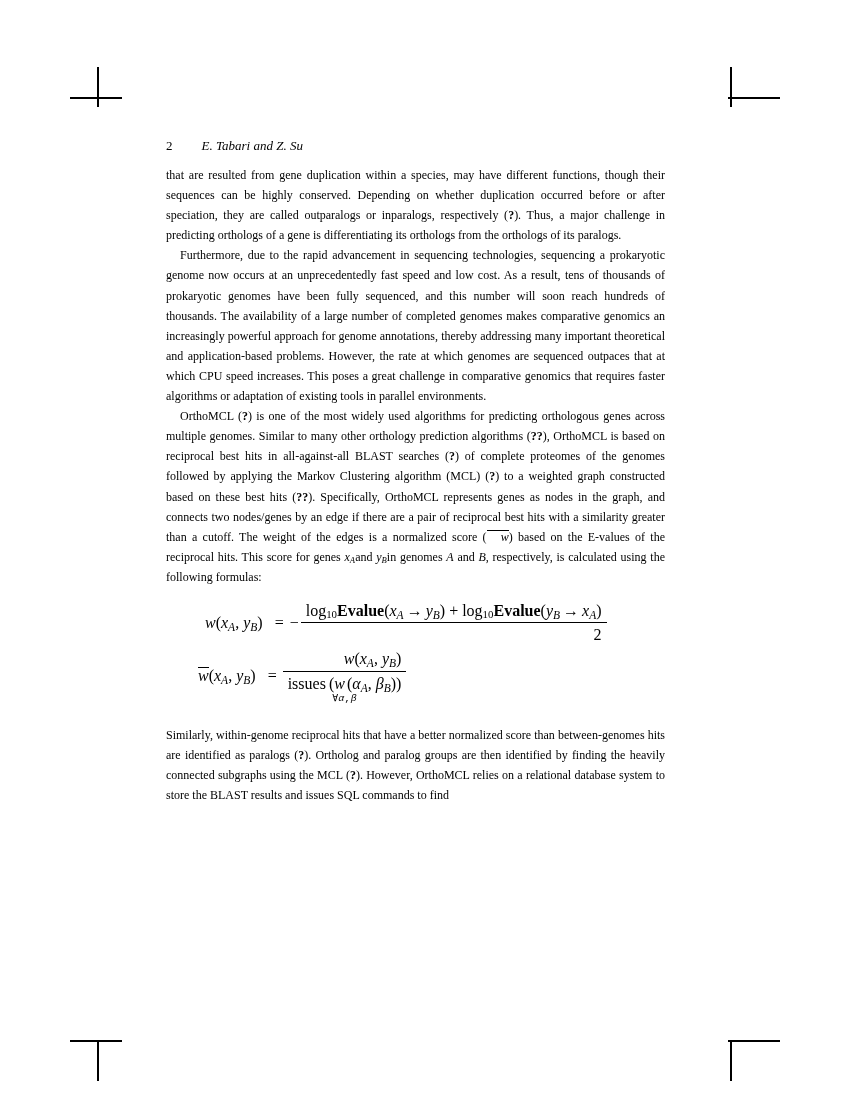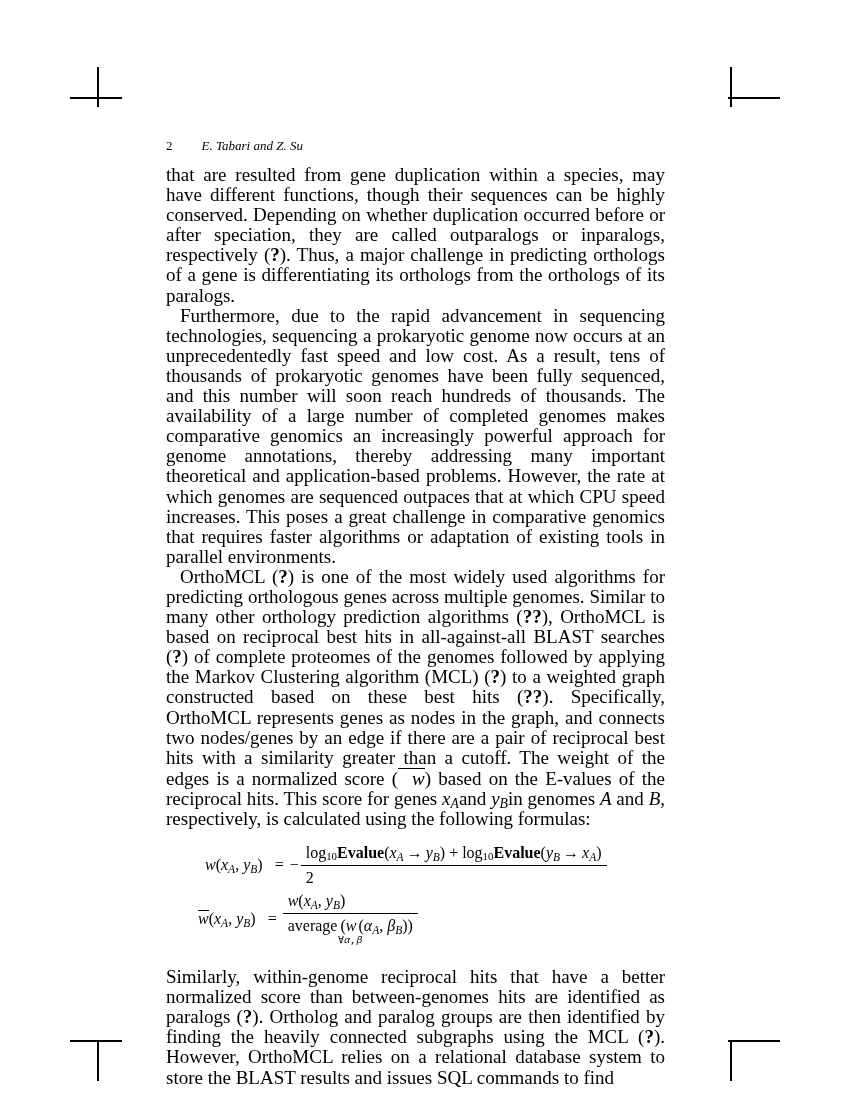--- a/index.html
+++ b/index.html
@@ -50,21 +50,21 @@
   }
   .runhead .pageno {
     font-style: normal;
     margin-right: 29px;
   }
   .runhead .authors {
     font-style: italic;
   }
 
   p.body {
-    font-size: 19px;
+    font-size: 12px;
     line-height: 20.1px;
     margin: 0;
     text-align: justify;
     text-justify: inter-word;
     hyphens: none;
   }
   p.body.indent { text-indent: 14px; }
 
   
   .cit { font-weight: bold; }
@@ -103,21 +103,21 @@
     white-space: nowrap;
     font-style: italic;
     margin-right: 6px;
   }
   .eqsign { font-style: normal; margin: 0 6px; }
   .minus  { font-style: normal; margin-right: 2px; }
 
   .frac {
     display: inline-flex;
     flex-direction: column;
-    align-items: flex-start;
+    align-items: flex-end;
     vertical-align: middle;
     line-height: 1.22;
   }
   .frac .num {
     padding: 0 5px 2px 5px;
     white-space: nowrap;
   }
   .frac .bar {
     width: 100%;
     height: 1px;
@@ -198,21 +198,21 @@
         </span>
       </div>
 
       <div class="eqrow eq2row">
         <span class="lhs"><span class="obar">w</span><span class="paren">(</span><span class="mi">x</span><sub class="ms">A</sub><span class="paren">, </span><span class="mi">y</span><sub class="ms">B</sub><span class="paren">)</span></span>
         <span class="eqsign">=</span>
         <span class="frac">
           <span class="num"><span class="mi">w</span><span class="paren">(</span><span class="mi">x</span><sub class="ms">A</sub><span class="paren">, </span><span class="mi">y</span><sub class="ms">B</sub><span class="paren">)</span></span>
           <span class="bar"></span>
           <span class="den">
-            <span class="denmain"><span class="mup">average</span><span class="paren" style="padding-left:3px">(</span><span class="mi">w</span><span class="paren" style="padding-left:2px">(</span><span class="mi">α</span><sub class="ms">A</sub><span class="paren">, </span><span class="mi">β</span><sub class="ms">B</sub><span class="paren">)</span><span class="paren">)</span></span>
+            <span class="denmain"><span class="mup">issues</span><span class="paren" style="padding-left:3px">(</span><span class="mi">w</span><span class="paren" style="padding-left:2px">(</span><span class="mi">α</span><sub class="ms">A</sub><span class="paren">, </span><span class="mi">β</span><sub class="ms">B</sub><span class="paren">)</span><span class="paren">)</span></span>
             <span class="forall"><span>∀</span><span class="gk">α</span><span>,</span><span class="gk">β</span></span>
           </span>
         </span>
       </div>
     </div>
 
     <div class="gap-after-eq"></div>
 
     <p class="body"><span>Similarly, within-genome reciprocal hits that have a better normalized score than between-genomes hits are identified as paralogs (</span><span class="cit">?</span><span>). Ortholog and paralog groups are then identified by finding the heavily connected subgraphs using the MCL (</span><span class="cit">?</span><span>). However, OrthoMCL relies on a relational database system to store the BLAST results and issues SQL commands to find</span></p>
 

